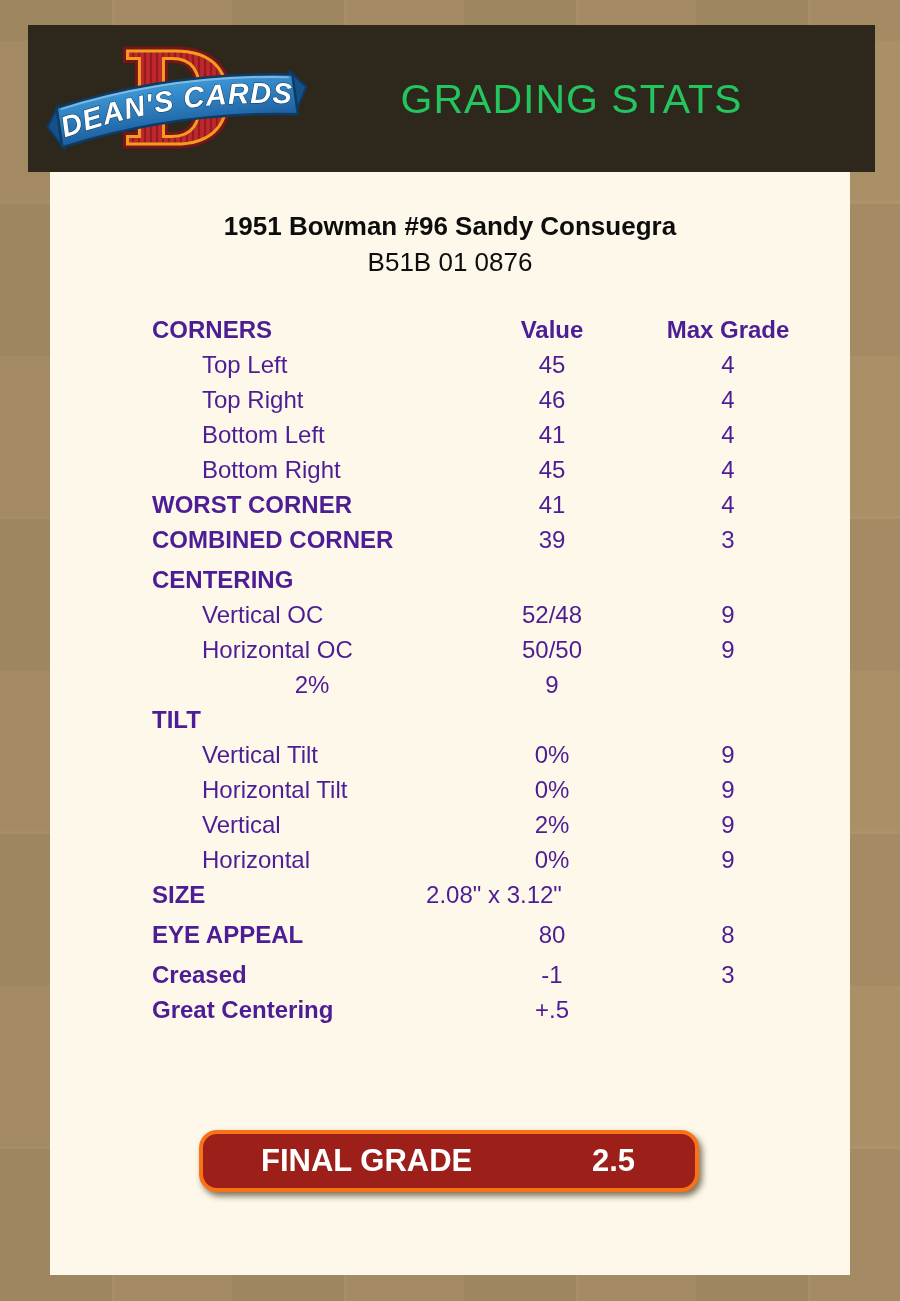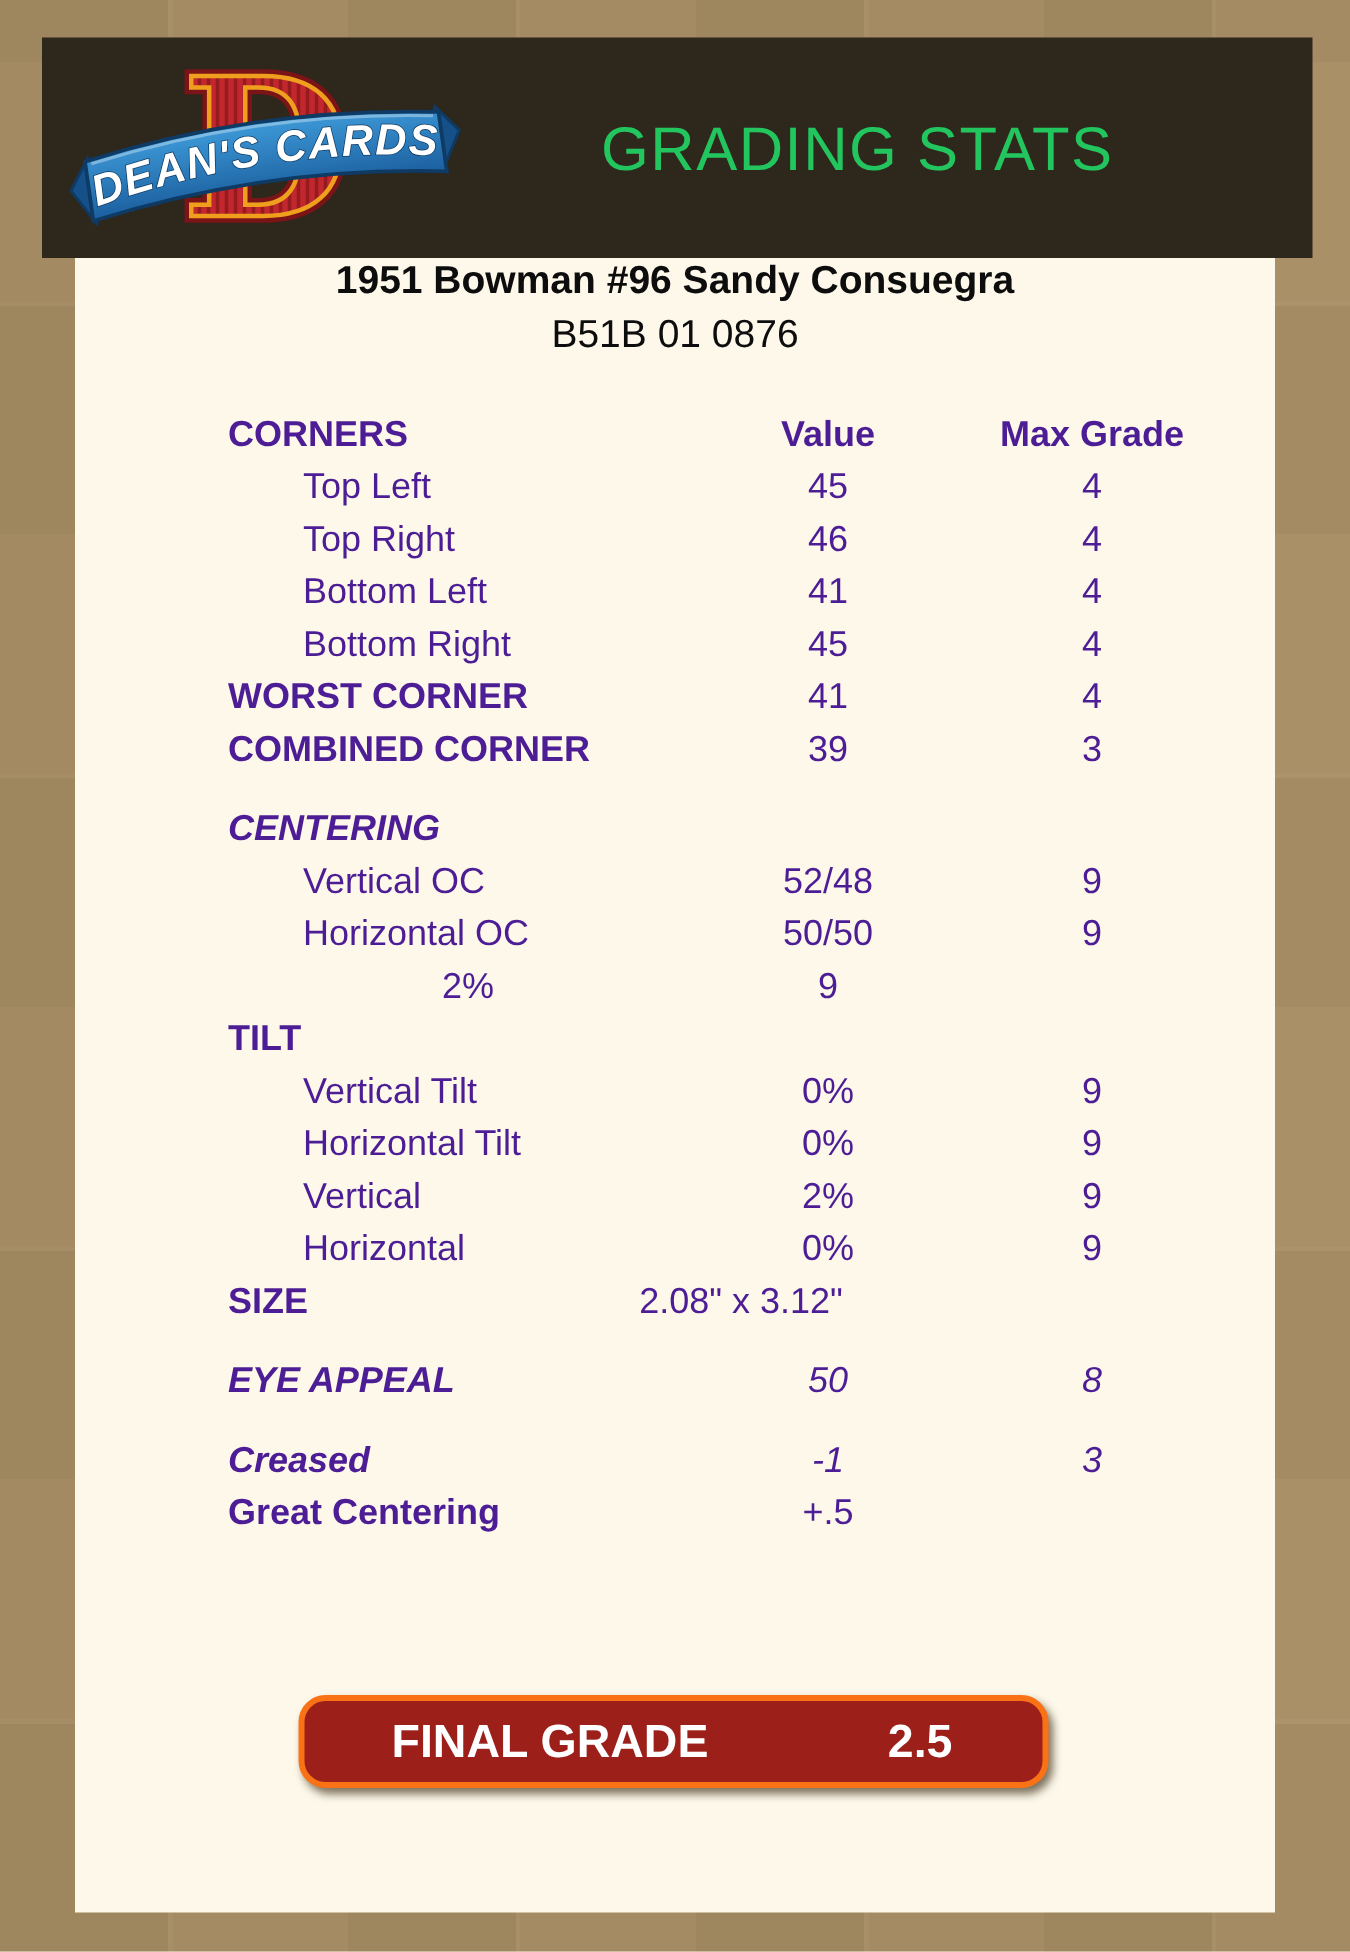--- a/index.html
+++ b/index.html
@@ -21,30 +21,30 @@
   }
   .logo-wrap { width:262px; height:140px; margin-left:18px; flex:0 0 auto; }
   .header-text { flex:1; text-align:center; color:#22c55e; padding-right:40px; }
   .header-title { font-size:41px; letter-spacing:1px; line-height:44px; }
   .header-subtitle { font-size:33px; line-height:36px; margin-top:10px; }
 
   .panel {
     position:absolute; left:50px; top:172px; width:800px; height:1103px;
     background:#fdf8ea;
   }
-  .card-title { text-align:center; font-size:26px; font-weight:bold; line-height:28px; color:#0d0d0d; }
+  .card-title { margin-top:40px; text-align:center; font-size:26px; font-weight:bold; line-height:28px; color:#0d0d0d; }
   .card-code  { margin-top:8px; text-align:center; font-size:26px; line-height:28px; color:#0d0d0d; }
 
   .stats-table { margin-top:36px; padding-left:102px; }
   .row {
     display:grid; grid-template-columns:320px 160px 192px;
     height:35px; align-items:center;
     font-size:24px; color:#4c1d95;
   }
-  .row.gap { margin-top:18px;font-style:italic; }
+  .row.gap { margin-top:5px; }
   .cell.label { text-align:left; white-space:nowrap; }
   .cell.label.indent { padding-left:50px; }
   .cell.value, .cell.max { text-align:center; white-space:nowrap; }
   .bold { font-weight:bold; }
   .cell.shift-left { transform:translateX(-58px); }
 
   .final-grade {
     position:absolute; left:149px; top:958px; width:500px; height:62px;
     background:#9c1f1a;
     border:4px solid #f97316;
@@ -177,21 +177,21 @@
         <span class="cell value">0%</span>
         <span class="cell max">9</span>
       </div>
       <div class="row">
         <span class="cell label bold">SIZE</span>
         <span class="cell value shift-left">2.08" x 3.12"</span>
         <span class="cell max"></span>
       </div>
       <div class="row gap">
         <span class="cell label bold">EYE APPEAL</span>
-        <span class="cell value">50</span>
+        <span class="cell value">80</span>
         <span class="cell max">8</span>
       </div>
       <div class="row gap">
         <span class="cell label bold">Creased</span>
         <span class="cell value">-1</span>
         <span class="cell max">3</span>
       </div>
       <div class="row">
         <span class="cell label bold">Great Centering</span>
         <span class="cell value">+.5</span>

